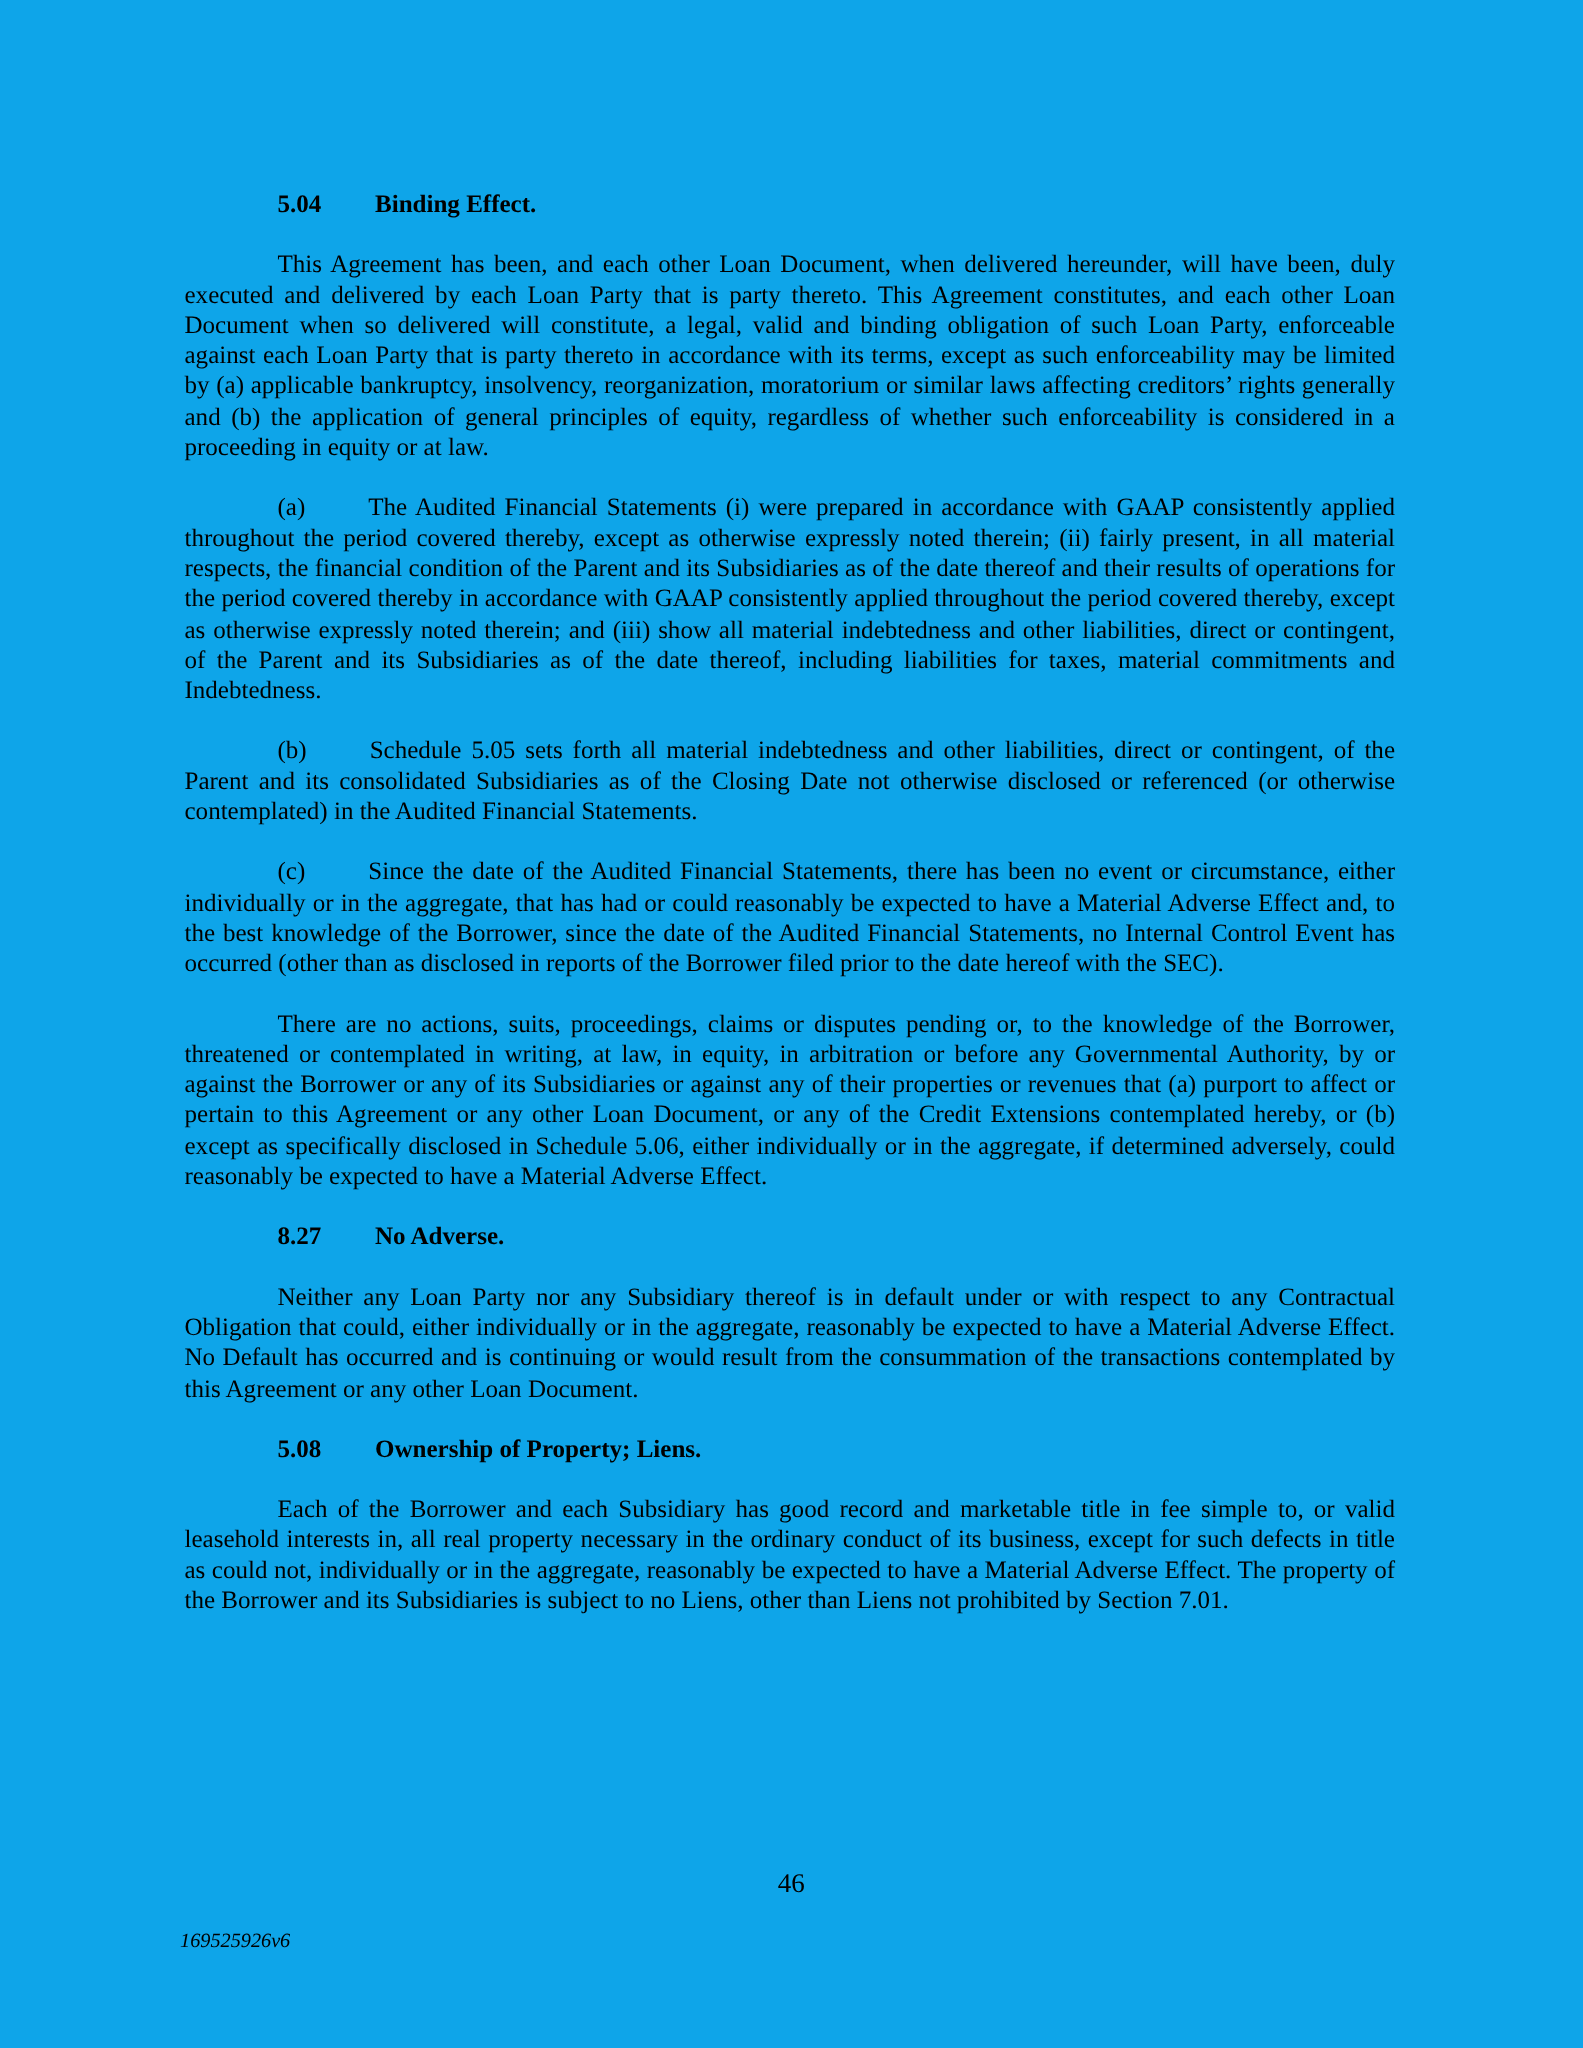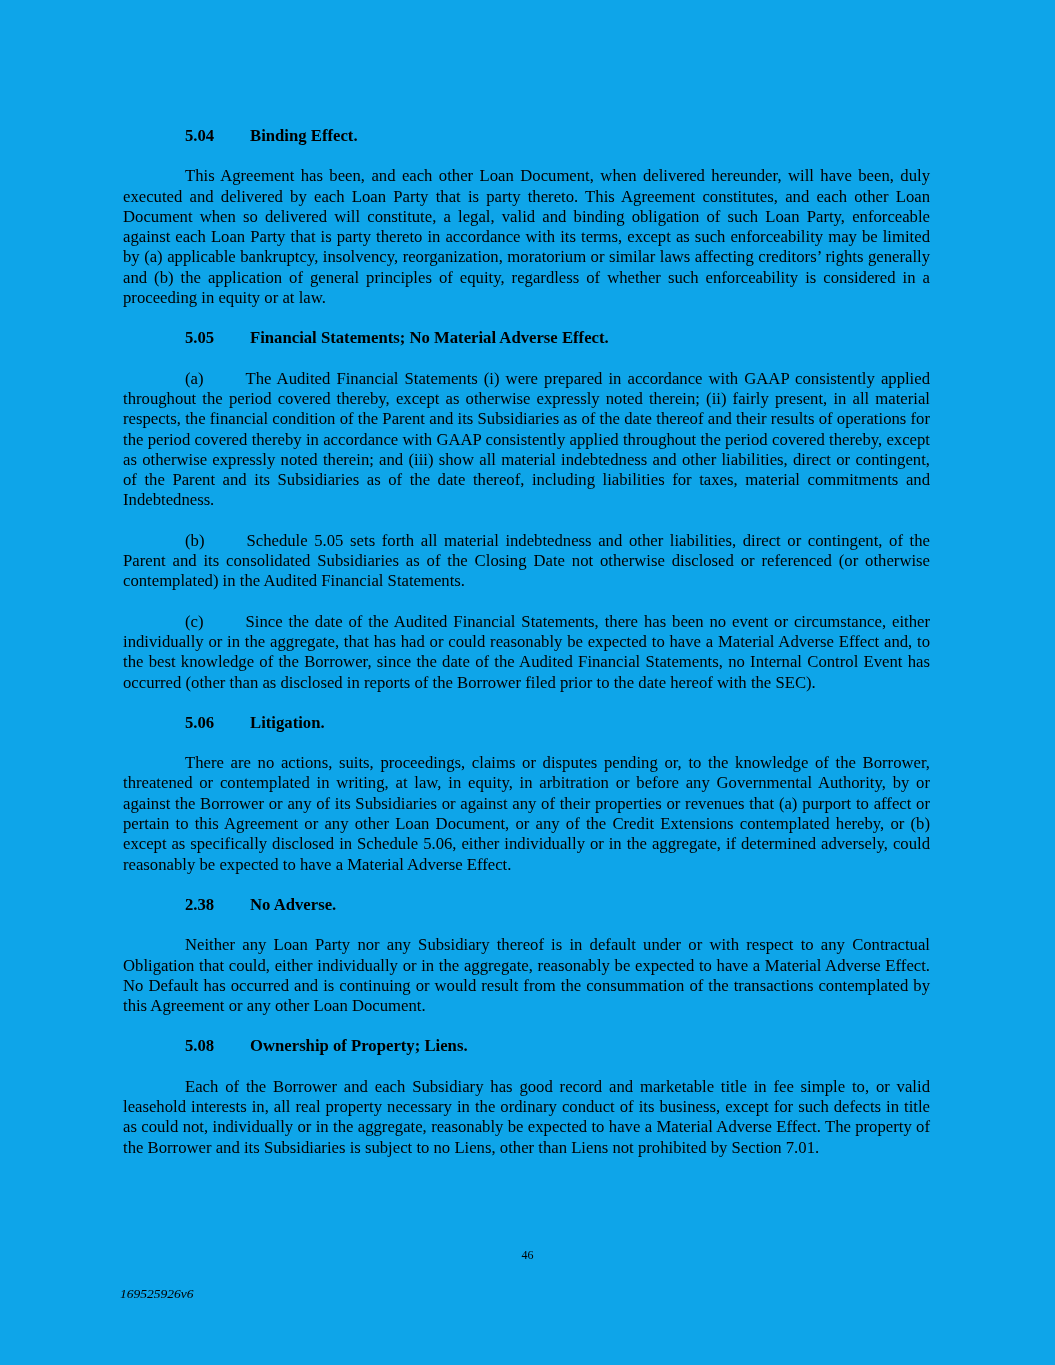--- a/index.html
+++ b/index.html
@@ -44,43 +44,41 @@
     width: 42px;
   }
   .run.underline {
   }
   .page-number {
     position: absolute;
     top: 1245px;
     left: 0;
     width: 100%;
     text-align: center;
-    font-size: 12px;
+    font-size: 18px;
   }
   .doc-id {
     position: absolute;
     top: 1284px;
     left: 120px;
     font-size: 13.5px;
     font-style: italic;
   }
 </style>
 </head>
 <body>
 
 <div class="page">
   <div class="content" id="content">
       <div class="section-heading"><span class="sec-num">5.04</span><span class="sec-title">Binding Effect.</span></div>
       <p class="para"><span class="run">This Agreement has been, and each other Loan Document, when delivered hereunder, will have been, duly executed and delivered by each Loan Party that is party thereto. This Agreement constitutes, and each other Loan Document when so delivered will constitute, a legal, valid and binding obligation of such Loan Party, enforceable against each Loan Party that is party thereto in accordance with its terms, except as such enforceability may be limited by (a) applicable bankruptcy, insolvency, reorganization, moratorium or similar laws affecting creditors’ rights generally and (b) the application of general principles of equity, regardless of whether such enforceability is considered in a proceeding in equity or at law.</span></p>
-      <div class="section-heading"><span class="sec-num">5.05</span><span class="sec-title">Financial Statements; No Material Adverse Effect.</span></div>
       <p class="para"><span class="para-label">(a)</span><span class="label-gap"></span><span class="run">The Audited Financial Statements (i) were prepared in accordance with GAAP consistently applied throughout the period covered thereby, except as otherwise expressly noted therein; (ii) fairly present, in all material respects, the financial condition of the Parent and its Subsidiaries as of the date thereof and their results of operations for the period covered thereby in accordance with GAAP consistently applied throughout the period covered thereby, except as otherwise expressly noted therein; and (iii) show all material indebtedness and other liabilities, direct or contingent, of the Parent and its Subsidiaries as of the date thereof, including liabilities for taxes, material commitments and Indebtedness.</span></p>
       <p class="para"><span class="para-label">(b)</span><span class="label-gap"></span><span class="run underline">Schedule 5.05</span><span class="run"> sets forth all material indebtedness and other liabilities, direct or contingent, of the Parent and its consolidated Subsidiaries as of the Closing Date not otherwise disclosed or referenced (or otherwise contemplated) in the Audited Financial Statements.</span></p>
       <p class="para"><span class="para-label">(c)</span><span class="label-gap"></span><span class="run">Since the date of the Audited Financial Statements, there has been no event or circumstance, either individually or in the aggregate, that has had or could reasonably be expected to have a Material Adverse Effect and, to the best knowledge of the Borrower, since the date of the Audited Financial Statements, no Internal Control Event has occurred (other than as disclosed in reports of the Borrower filed prior to the date hereof with the SEC).</span></p>
-      <div class="section-heading"><span class="sec-num">5.06</span><span class="sec-title">Litigation.</span></div>
       <p class="para"><span class="run">There are no actions, suits, proceedings, claims or disputes pending or, to the knowledge of the Borrower, threatened or contemplated in writing, at law, in equity, in arbitration or before any Governmental Authority, by or against the Borrower or any of its Subsidiaries or against any of their properties or revenues that (a) purport to affect or pertain to this Agreement or any other Loan Document, or any of the Credit Extensions contemplated hereby, or (b) except as specifically disclosed in </span><span class="run underline">Schedule 5.06</span><span class="run">, either individually or in the aggregate, if determined adversely, could reasonably be expected to have a Material Adverse Effect.</span></p>
-      <div class="section-heading"><span class="sec-num">2.38</span><span class="sec-title">No Adverse.</span></div>
+      <div class="section-heading"><span class="sec-num">8.27</span><span class="sec-title">No Adverse.</span></div>
       <p class="para"><span class="run">Neither any Loan Party nor any Subsidiary thereof is in default under or with respect to any Contractual Obligation that could, either individually or in the aggregate, reasonably be expected to have a Material Adverse Effect. No Default has occurred and is continuing or would result from the consummation of the transactions contemplated by this Agreement or any other Loan Document.</span></p>
       <div class="section-heading"><span class="sec-num">5.08</span><span class="sec-title">Ownership of Property; Liens.</span></div>
       <p class="para"><span class="run">Each of the Borrower and each Subsidiary has good record and marketable title in fee simple to, or valid leasehold interests in, all real property necessary in the ordinary conduct of its business, except for such defects in title as could not, individually or in the aggregate, reasonably be expected to have a Material Adverse Effect. The property of the Borrower and its Subsidiaries is subject to no Liens, other than Liens not prohibited by </span><span class="run underline">Section 7.01</span><span class="run">.</span></p>
     </div>
   <div class="page-number">46</div>
   <div class="doc-id">169525926v6</div>
 </div>
 
 </body></html>

